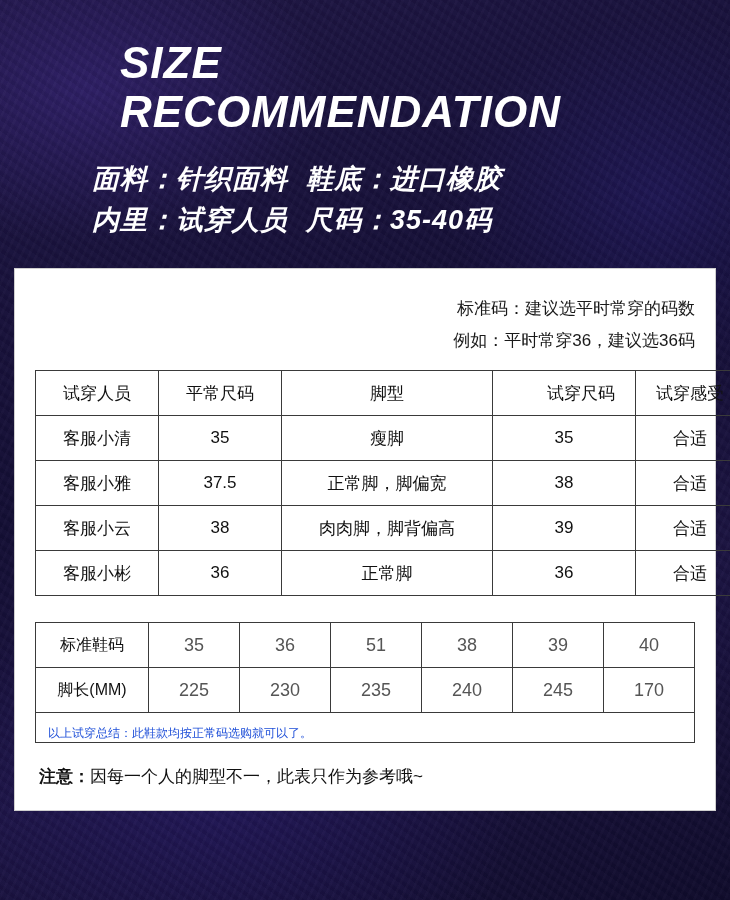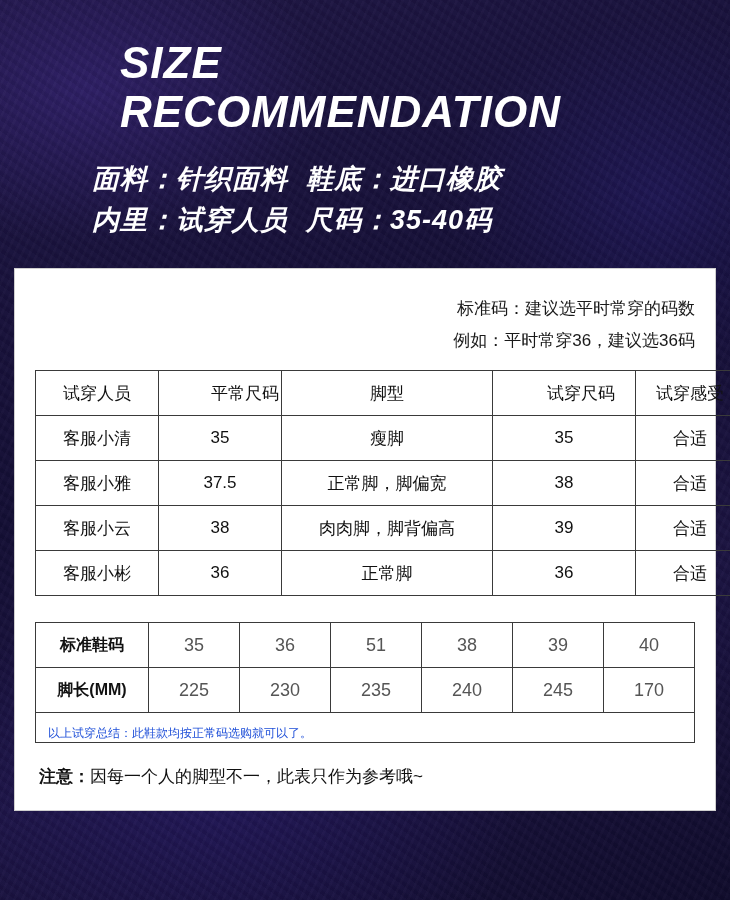--- a/index.html
+++ b/index.html
@@ -88,42 +88,42 @@
   table.grid td, table.grid th {
     border: 1px solid #3a3a3a;
     text-align: center;
     color: #111;
     font-weight: normal;
     height: 44px;
     font-size: 17px;
     padding: 0 2px;
   }
   table.grid .name-col { width: 118px; text-align: center; }
-  table.grid .size-col { width: 118px; text-align: right; }
+  table.grid .size-col { width: 118px; }
   table.grid .foot-col { width: 206px; }
   table.grid .try-col  { width: 104px; padding-left: 36px; }
   table.grid .feel-col { width: 104px; }
 
   .spacer { height: 26px; }
 
   table.sizes {
     width: 100%;
     border-collapse: collapse;
     table-layout: fixed;
   }
   table.sizes td {
     border: 1px solid #3a3a3a;
     text-align: center;
     color: #111;
     height: 42px;
     font-size: 17px;
   }
   table.sizes td.lbl {
     width: 110px;
-    font-weight: bold;
+    font-weight: normal;
     font-size: 16px;
     text-align: center;
   }
   table.sizes td.val {
     color: #555;
     font-size: 18px;
   }
   .summary {
     border: 1px solid #3a3a3a;
     border-top: none;

